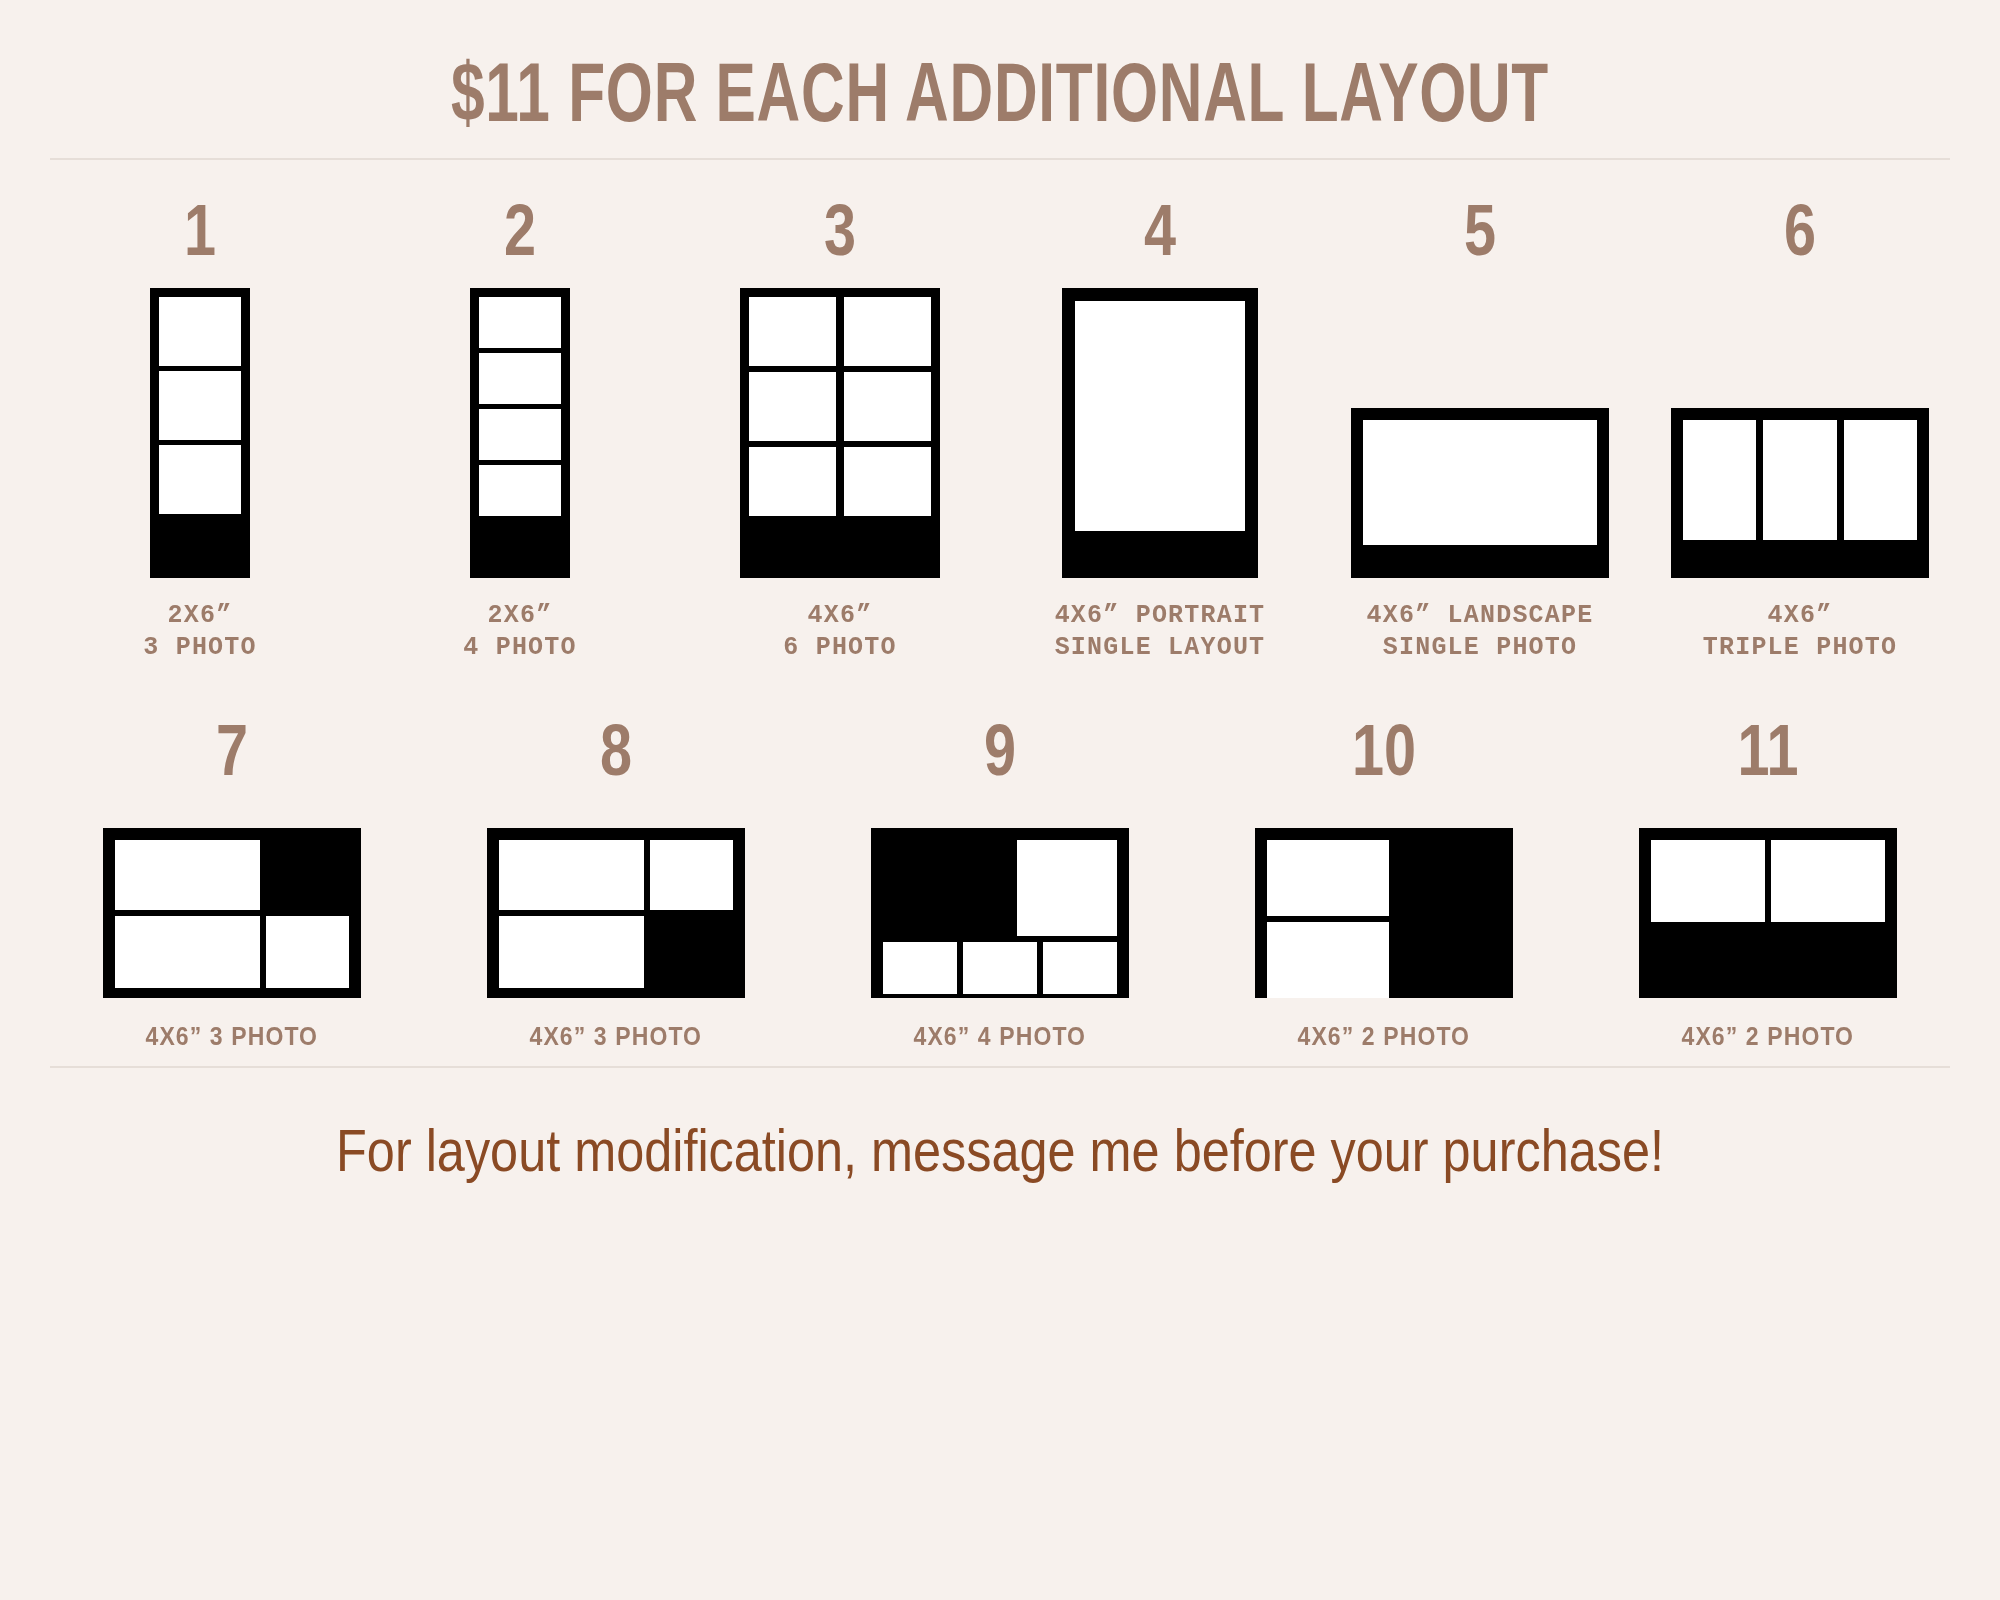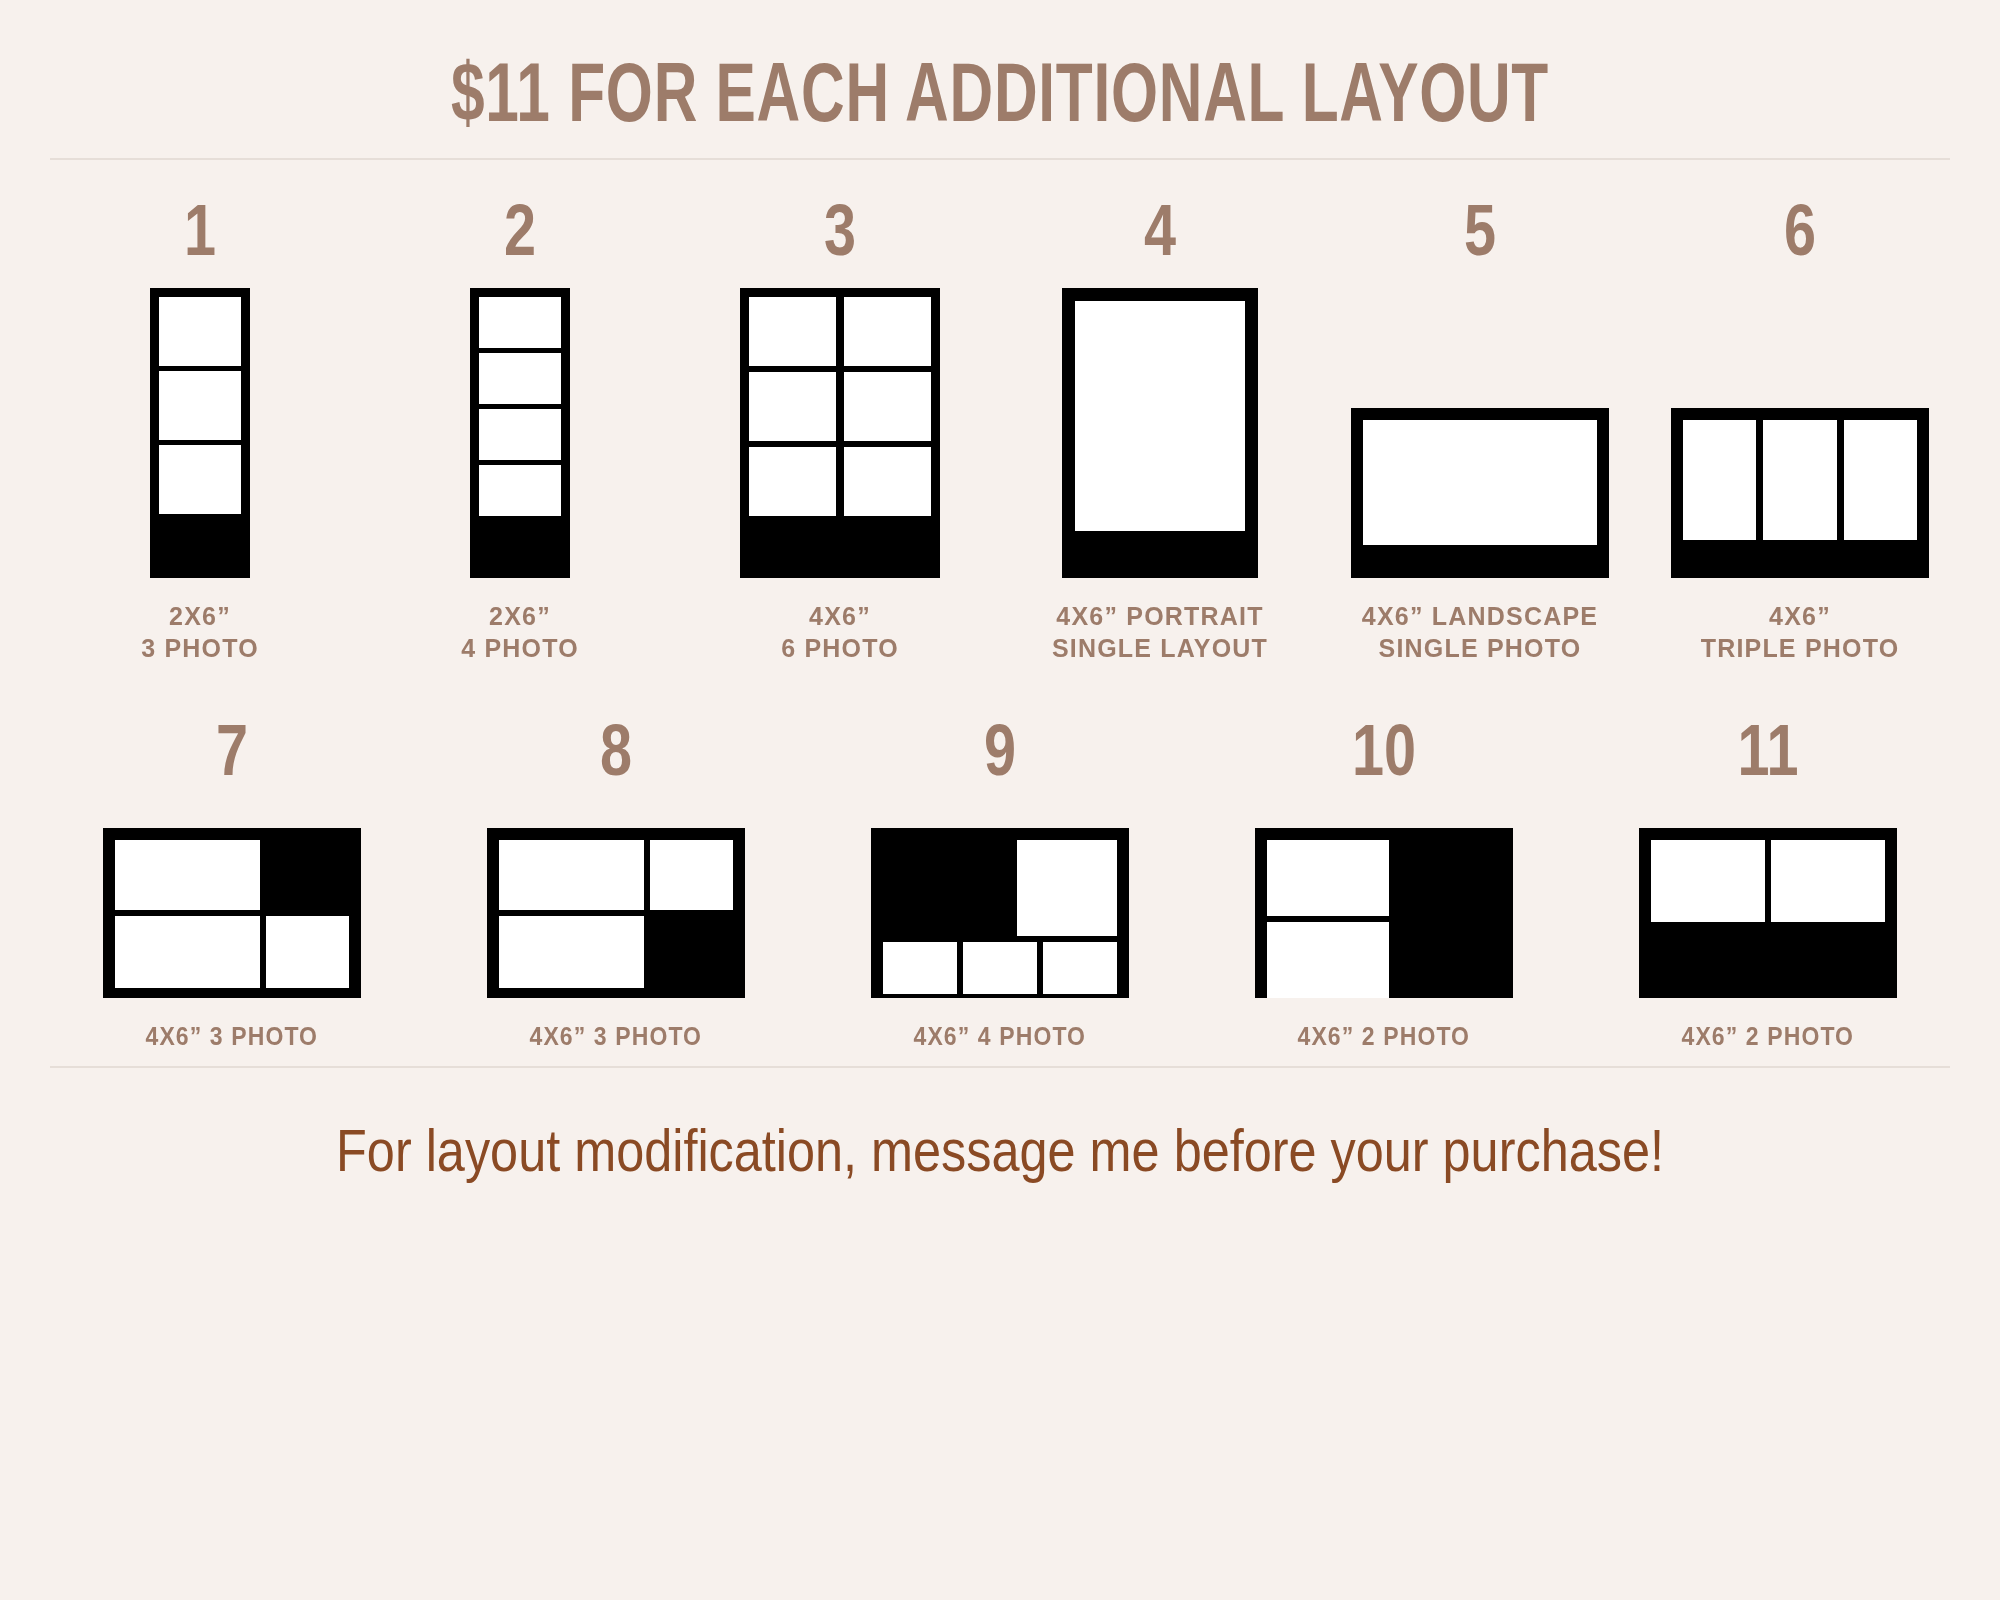--- a/index.html
+++ b/index.html
@@ -75,20 +75,21 @@
 
   .caption{
     color:#9d7c6a;
     font-size:25px;
     font-weight:bold;
     letter-spacing:1.2px;
     text-align:center;
     line-height:1.28;
     margin-top:22px;
     white-space:pre-line;
+    font-family:Liberation Mono, monospace;
   }
   .caption.narrow{
     font-family:"Liberation Sans Narrow","Liberation Sans",sans-serif;
     transform:scaleX(0.92);
   }
 
   
   
   .f1{width:100px;height:290px;padding:9px 9px 0 9px;}
   .f1 .slot{background:#fff;height:69px;margin-bottom:5px;}

